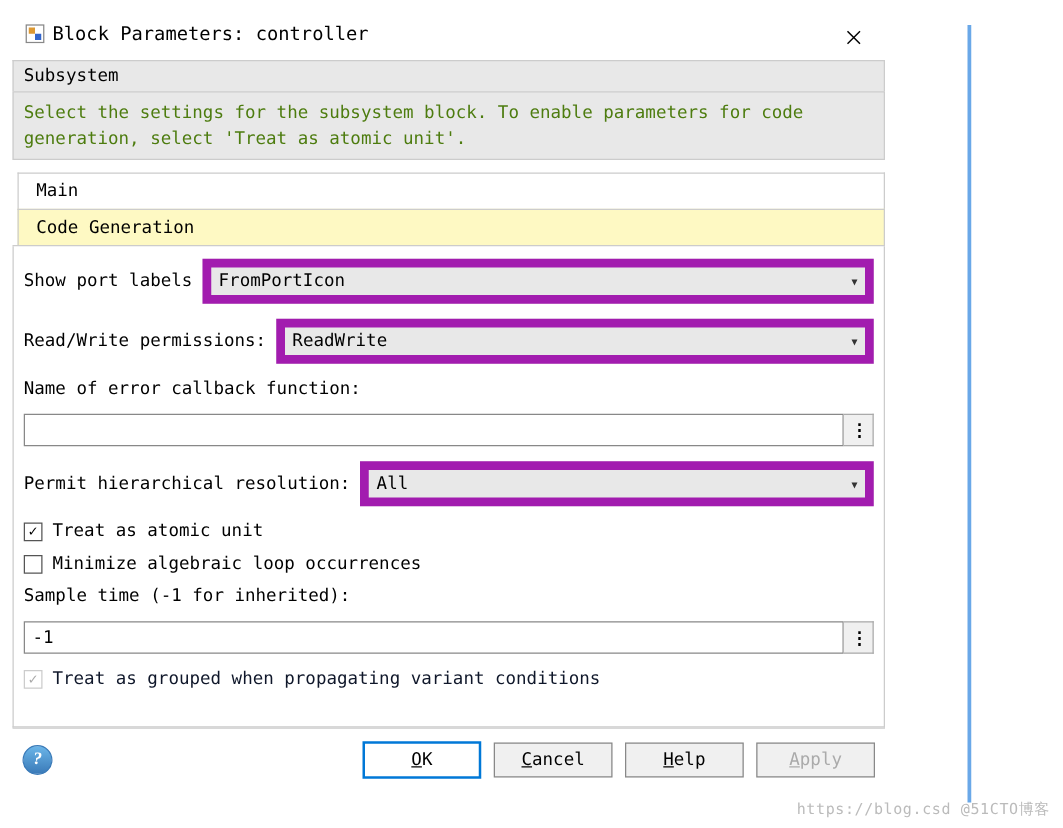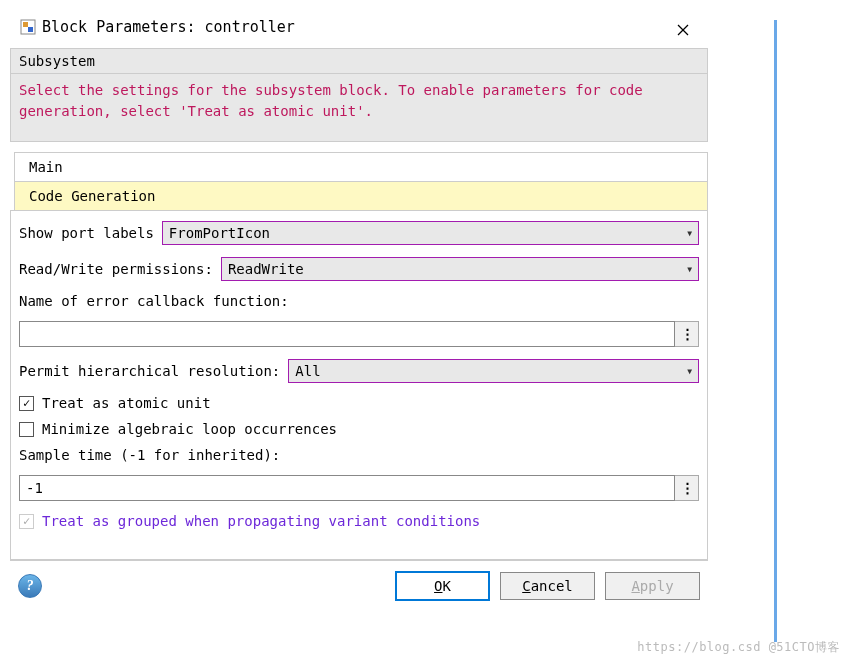--- a/index.html
+++ b/index.html
@@ -49,25 +49,25 @@
       border: 1px solid #ccc;
       border-bottom: none;
       padding: 4px 8px;
       font-family: monospace;
       font-size: 14px;
       margin-top: 4px;
     }
     .description {
       background: #e8e8e8;
       border: 1px solid #ccc;
-      padding: 6px 8px 19px 8px;
+      padding: 6px 8px 5px 8px;
       font-family: monospace;
       font-size: 14px;
       line-height: 1.5;
-      color: #be185d;
+      color: #4d7c0f;
     }
     .tabs {
       display: flex;
       margin-top: 10px;
       border-bottom: 1px solid #ccc;
       flex-direction: column;
     }
     .tab {
       padding: 6px 14px;
       font-family: monospace;
@@ -96,21 +96,21 @@
       font-size: 14px;
       flex-wrap: wrap;
     }
     .label {
       white-space: nowrap;
       margin-right: 8px;
     }
     .dropdown {
       flex: 1;
       background: #e8e8e8;
-      border: 1px solid #a21caf;
+      border: 7px solid #a21caf;
       padding: 3px 6px;
       font-family: monospace;
       font-size: 14px;
       display: flex;
       justify-content: space-between;
       align-items: center;
       cursor: pointer;
       min-width: 0;
     }
     .dropdown-arrow {
@@ -164,21 +164,21 @@
     .checkbox.checked::after {
       content: "✓";
       line-height: 1;
     }
     .checkbox.disabled {
       border-color: #ccc;
       color: #aaa;
       cursor: default;
     }
     .disabled-text {
-      color: #6d28d9;
+      color: #0f172a;
     }
     .button-bar {
       display: flex;
       align-items: center;
       padding: 10px 8px;
       border-top: 1px solid #ccc;
     }
     .help-icon {
       width: 24px;
       height: 24px;
@@ -321,18 +321,19 @@
       <span class="disabled-text">Treat as grouped when propagating variant conditions</span>
     </div>
 
   </div>
 
   <div class="button-bar">
     <div class="help-icon">?</div>
     <div class="spacer"></div>
     <div class="btn primary"><span class="underline">O</span><span>K</span></div>
     <div class="btn"><span class="underline">C</span><span>ancel</span></div>
+    <div class="btn"><span class="underline">H</span><span>elp</span></div>
     <div class="btn disabled"><span class="underline">A</span><span>pply</span></div>
   </div>
 
 </div>
 
 <div class="watermark">https://blog.csd @51CTO博客</div>
 
 </body></html>

